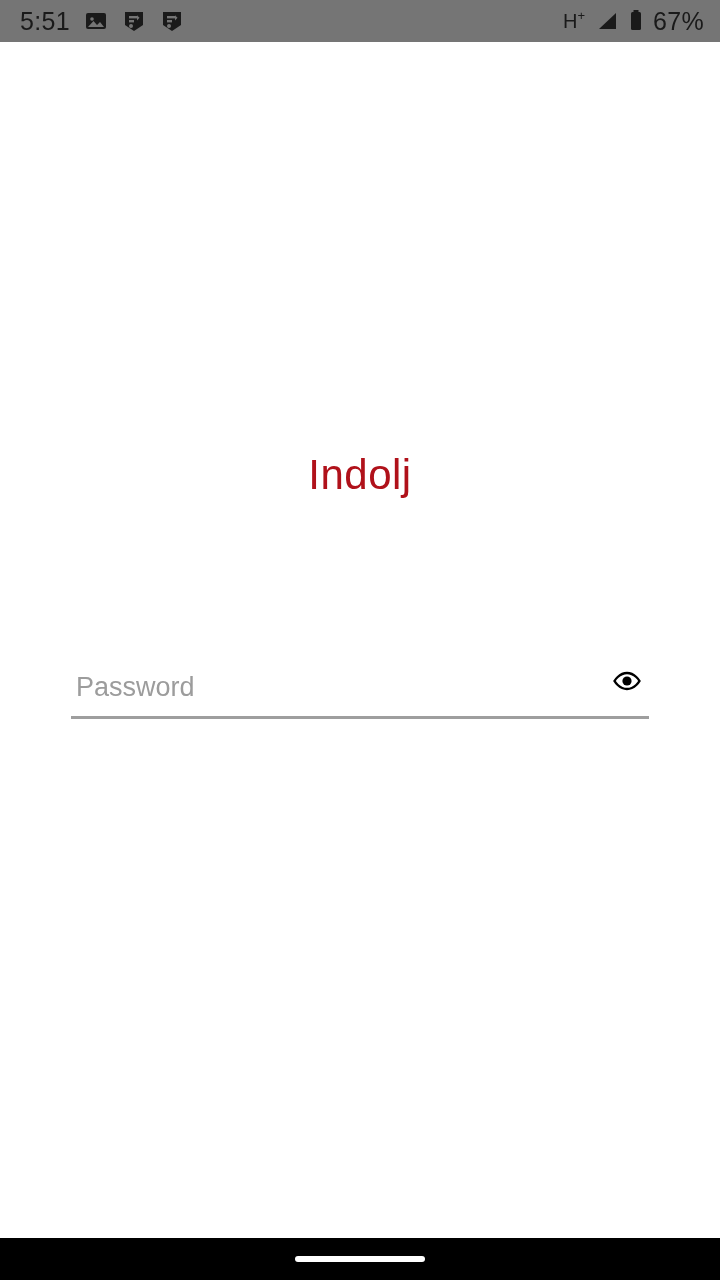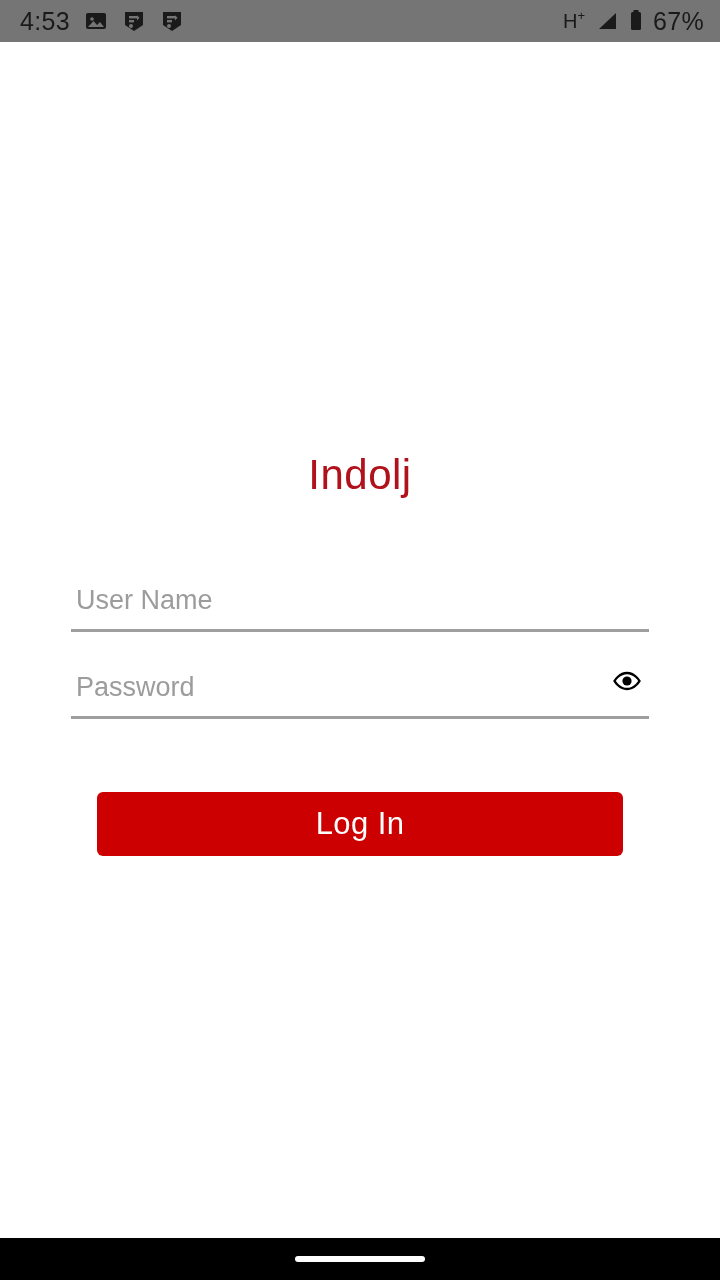--- a/index.html
+++ b/index.html
@@ -189,21 +189,21 @@
   }
 </style>
 </head>
 <body>
 
 <div id="screen">
 
   <div id="status-bar">
 
     <div class="status-left">
-      <span class="status-time">4:53</span>
+      <span class="status-time">5:51</span>
 
       <span class="sb-icon">
         <svg width="24" height="24" viewBox="0 0 24 24">
           <rect x="2" y="4" width="20" height="16" rx="2" fill="#1a1a1a"></rect>
           <circle cx="8" cy="10" r="1.8" fill="#757575"></circle>
           <path d="M4 18 L9.5 12 L13 16 L16 13 L20 18 Z" fill="#757575"></path>
         </svg>
       </span>
 
       <span class="sb-icon">
@@ -245,39 +245,34 @@
 
       <span class="battery-pct">67%</span>
     </div>
   </div>
 
   <div id="content">
     <div id="login-form">
 
       <div id="brand-logo">Indolj</div>
 
-      <div class="field-group" id="username-group">
-        <input class="field-input" type="text" placeholder="User Name" style="">
-        <div class="field-underline"></div>
-      </div>
 
       <div class="field-group" id="password-group">
         <input class="field-input" type="password" placeholder="Password" style="">
         <button id="toggle-password">
           <span>
             <svg width="30" height="22" viewBox="0 0 30 22">
               <path d="M15 3 C7 3 2.5 11 2.5 11 C2.5 11 7 19 15 19 C23 19 27.5 11 27.5 11 C27.5 11 23 3 15 3 Z" fill="none" stroke="#000000" stroke-width="2.4"></path>
               <circle cx="15" cy="11" r="4.6" fill="#000000"></circle>
             </svg>
           </span>
         </button>
         <div class="field-underline"></div>
       </div>
 
-      <button id="login-button">Log In</button>
 
     </div>
   </div>
 
   <div id="nav-bar">
     <div id="home-indicator"></div>
   </div>
 
 </div>
 

